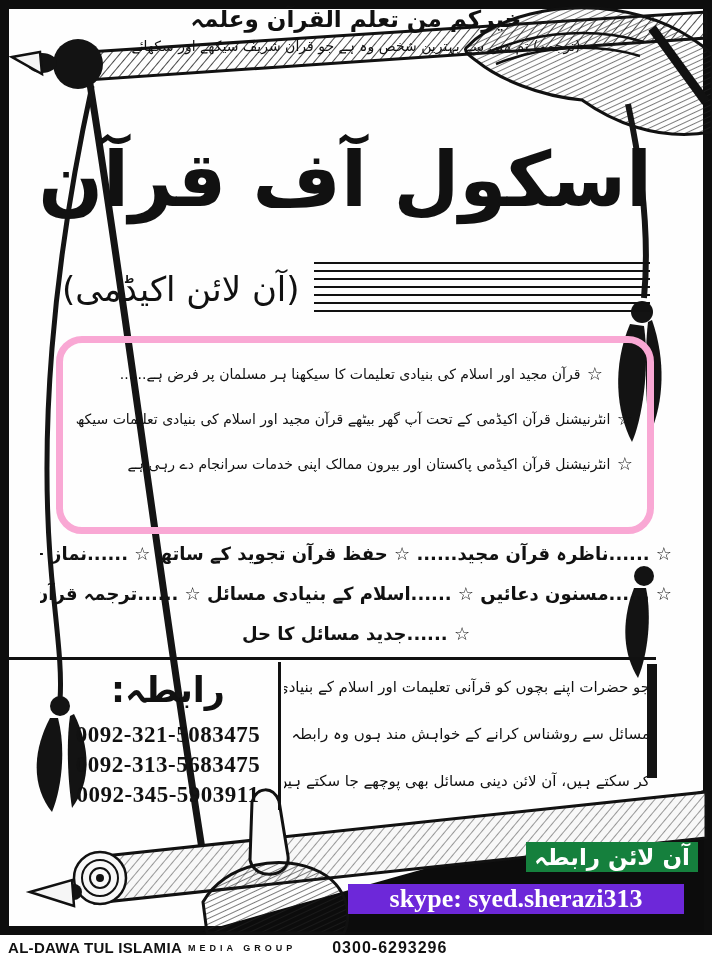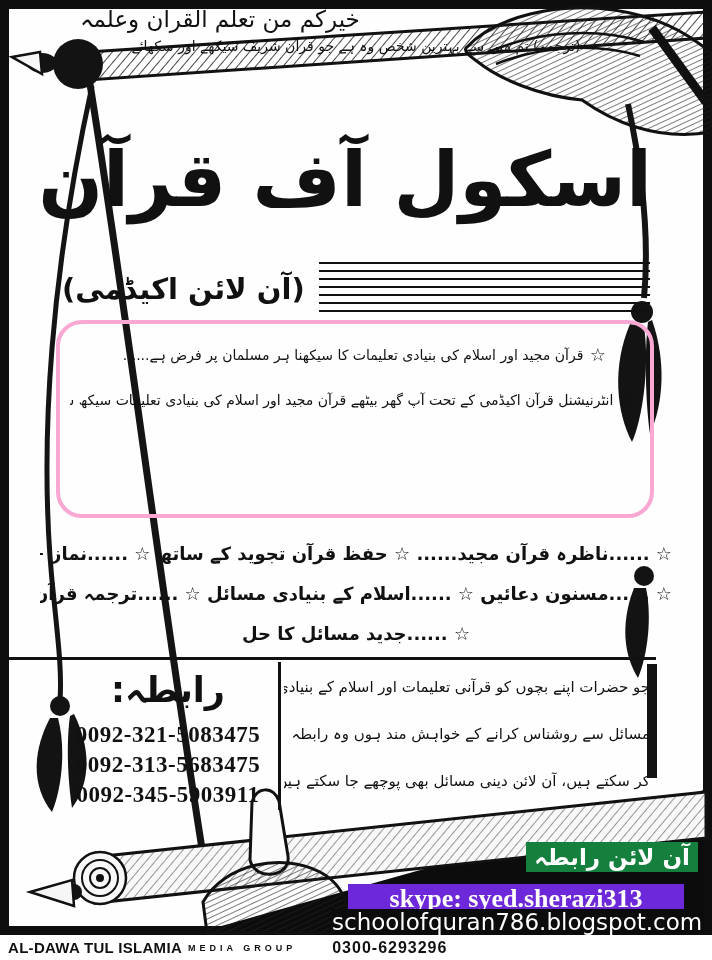--- a/index.html
+++ b/index.html
@@ -15,42 +15,42 @@
   }
   .black-panel{
     position:absolute;left:200px;top:790px;width:504px;height:142px;
     background:#0c0c0c;z-index:1;
     clip-path:polygon(0 100%,100% 0,100% 100%);
   }
   svg.decor{position:absolute;left:0;top:0;z-index:3;pointer-events:none;}
   .txt{position:absolute;z-index:5;}
 
   .hadith{
-    top:6px;left:80px;right:80px;text-align:left;
-    font-size:23px;font-weight:400;letter-spacing:0;
+    top:6px;left:80px;right:80px;text-align:center;
+    font-size:23px;font-weight:700;letter-spacing:0;
   }
   .translation{
     top:38px;left:100px;right:100px;text-align:center;font-size:14px;
   }
   .main-title{
     top:112px;left:60px;right:60px;height:135px;text-align:center;
     font-size:76px;font-weight:700;line-height:135px;white-space:nowrap;
   }
   .subtitle-row{
     left:62px;top:258px;width:588px;height:62px;
     display:flex;align-items:center;direction:ltr;
   }
-  .subtitle{font-size:29px;font-weight:700;white-space:nowrap;}
+  .subtitle{font-size:34px;font-weight:400;white-space:nowrap;}
   .ruled-lines{
     flex:1;height:54px;margin-left:14px;
     background:repeating-linear-gradient(to bottom,#111 0 2.5px,transparent 2.5px 8px);
   }
   .points-box{
-    left:56px;top:320px;width:598px;height:198px;box-sizing:border-box;
-    border:4px solid #f9a8d4;border-radius:26px;padding:8px 14px 0 10px;z-index:4;
+    left:56px;top:336px;width:598px;height:198px;box-sizing:border-box;
+    border:7px solid #f9a8d4;border-radius:26px;padding:8px 14px 0 10px;z-index:4;
     background:rgba(255,255,255,0.0);
   }
   .point-line{
     height:45px;line-height:45px;text-align:right;font-size:14px;
     white-space:nowrap;overflow:hidden;
   }
   .point-line:first-child{padding-right:30px;}
   .point-line .star{font-size:18px;vertical-align:-1px;}
   .point-line .pt{margin-right:2px;}
 
@@ -172,20 +172,24 @@
 
   <div class="points-box txt">
     <div class="point-line" dir="rtl">
       <span class="star">☆</span>
       <span class="pt">قرآن مجید اور اسلام کی بنیادی تعلیمات کا سیکھنا ہر مسلمان پر فرض ہے......</span>
     </div>
     <div class="point-line" dir="rtl">
       <span class="star">☆</span>
       <span class="pt">انٹرنیشنل قرآن اکیڈمی کے تحت آپ گھر بیٹھے قرآن مجید اور اسلام کی بنیادی تعلیمات سیکھ سکتے ہیں</span>
     </div>
+    <div class="point-line" dir="rtl">
+      <span class="star">☆</span>
+      <span class="pt">انٹرنیشنل قرآن اکیڈمی پاکستان اور بیرون ممالک اپنی خدمات سرانجام دے رہی ہے</span>
+    </div>
   </div>
 
   <div class="subjects txt">
     <div class="subject-row" dir="rtl">☆ ......ناظرہ قرآن مجید...... ☆ حفظ قرآن تجوید کے ساتھ ☆ ......نماز + نماز جنازہ</div>
     <div class="subject-row" dir="rtl">☆ ......مسنون دعائیں ☆ ......اسلام کے بنیادی مسائل ☆ ......ترجمہ قرآن + تفسیر</div>
     <div class="subject-row" dir="rtl">☆ ......جدید مسائل کا حل</div>
   </div>
 
   <div class="h-divider txt"></div>
 
@@ -201,21 +205,20 @@
   <div class="contact-note txt">
     <div class="note-line" dir="rtl">جو حضرات اپنے بچوں کو قرآنی تعلیمات اور اسلام کے بنیادی</div>
     <div class="note-line" dir="rtl">مسائل سے روشناس کرانے کے خواہش مند ہوں وہ رابطہ</div>
     <div class="note-line" dir="rtl">کر سکتے ہیں، آن لائن دینی مسائل بھی پوچھے جا سکتے ہیں</div>
   </div>
 
   <div class="online-heading txt" dir="rtl">آن لائن رابطہ</div>
 
   <div class="skype-line txt">skype: syed.sherazi313</div>
 
-  <div class="blog-line txt">schoolofquran786.blogspot.com</div>
 
   <div class="footer">
     <span class="footer-org">AL-DAWA TUL ISLAMIA</span>
     <span class="footer-group">MEDIA GROUP</span>
     <span class="footer-phone">0300-6293296</span>
   </div>
 
 </div>
 
 </body></html>

